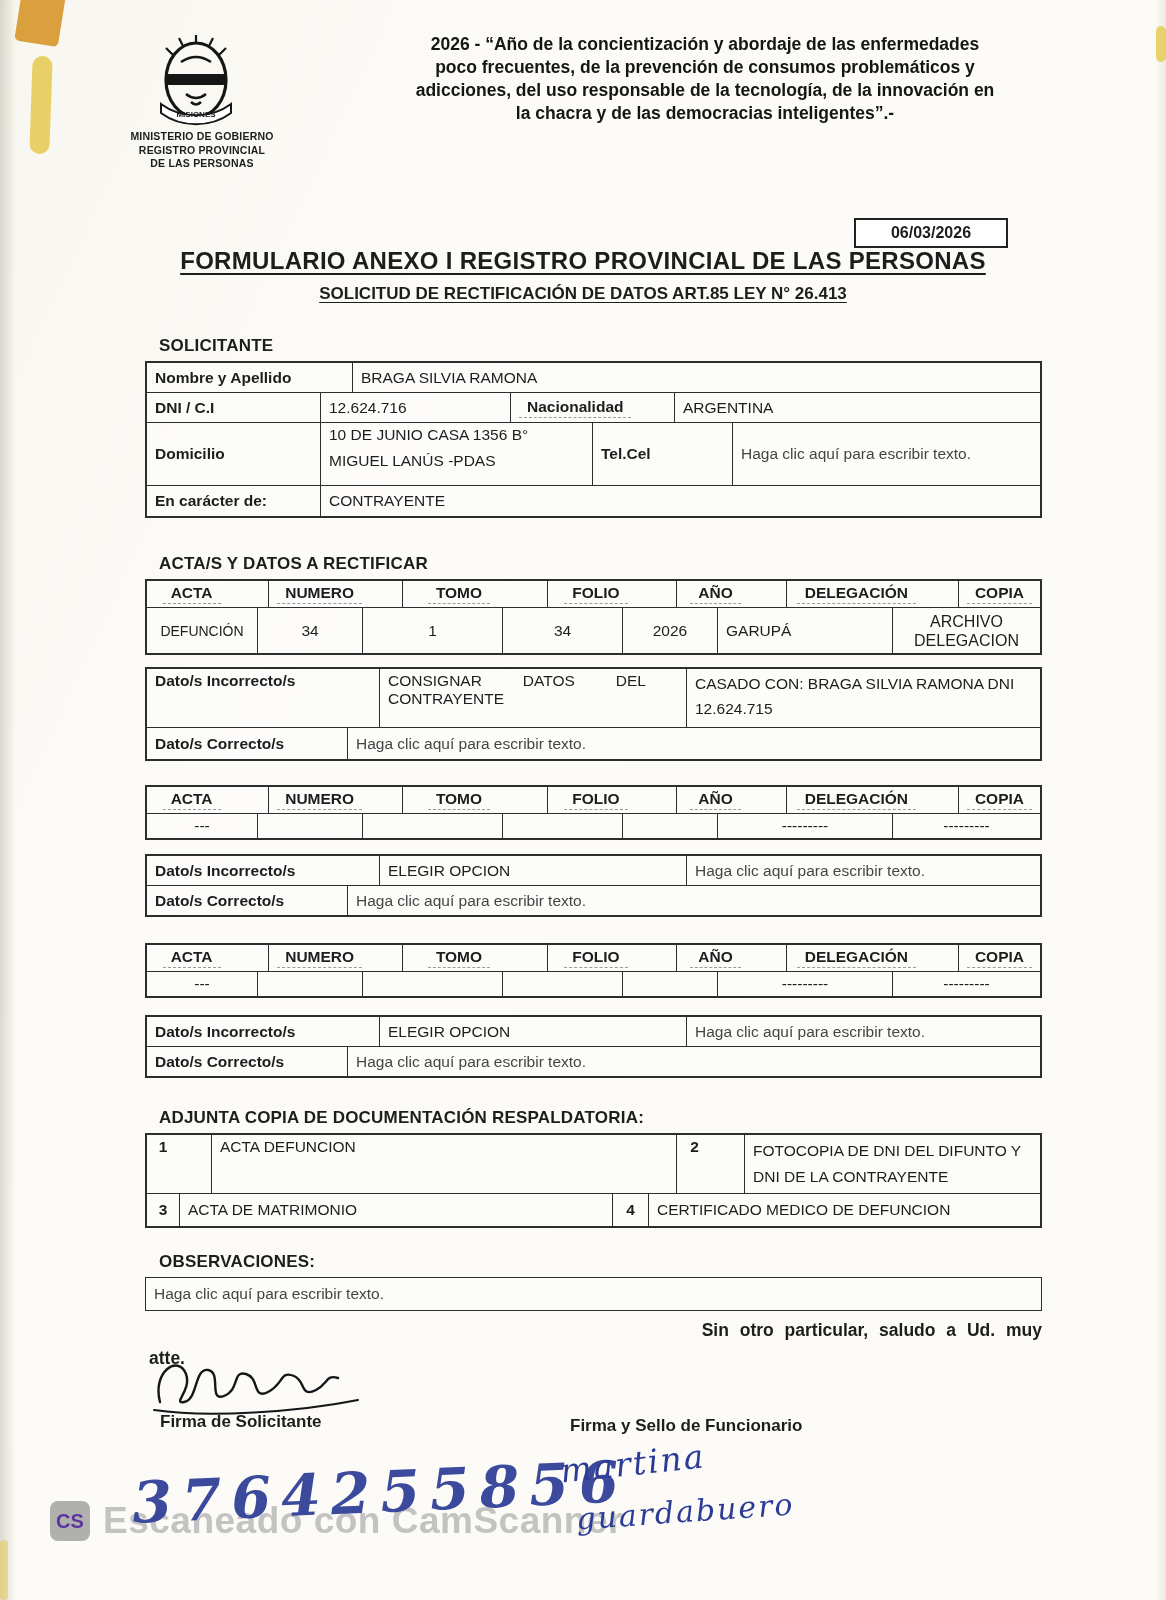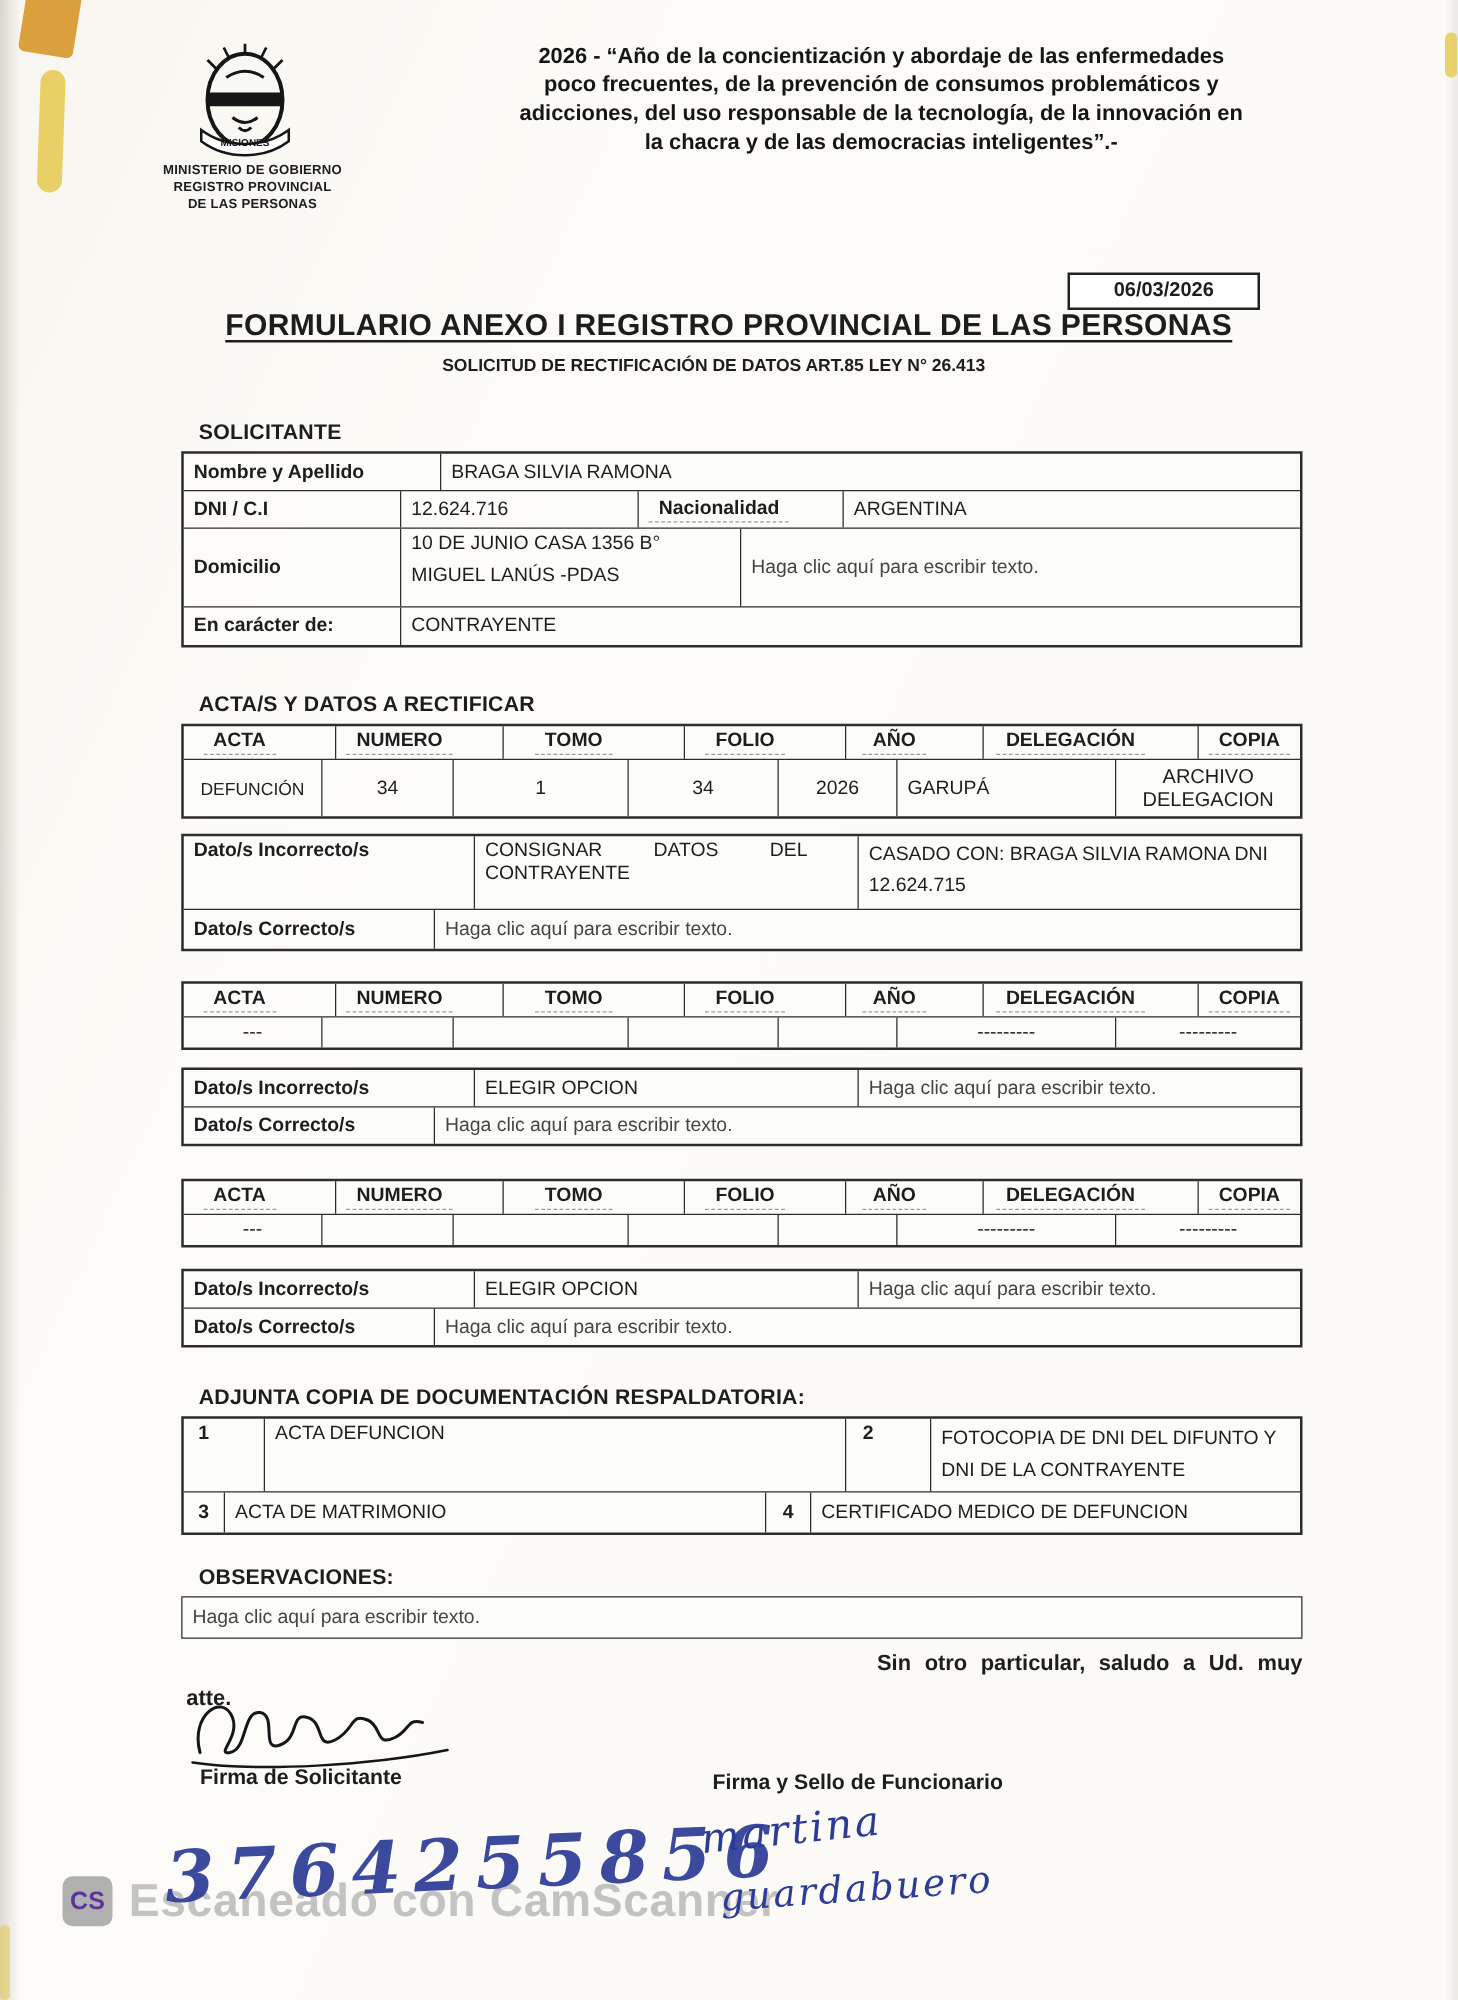--- a/index.html
+++ b/index.html
@@ -21,22 +21,22 @@
   .abs{position:absolute;}
   .logo{left:146px;top:34px;width:100px;height:96px;}
   .ministry{left:110px;top:130px;width:184px;text-align:center;font-weight:bold;
     font-size:10.5px;line-height:1.3;letter-spacing:.2px;}
   .quote{left:413px;top:33px;width:584px;text-align:center;font-weight:bold;
     font-size:17.5px;line-height:1.32;color:#151515;}
   .datebox{left:854px;top:218px;width:150px;height:26px;border:2px solid #222;
     text-align:center;font-weight:bold;font-size:16px;line-height:26px;background:#fff;}
   .title{left:60px;top:247px;width:1046px;text-align:center;font-weight:bold;font-size:24px;
     letter-spacing:.3px;text-decoration:underline;text-decoration-thickness:2px;text-underline-offset:4px;}
-  .subtitle{left:48px;top:284px;width:1046px;text-align:center;font-weight:bold;font-size:14px;
-    text-underline-offset:3px;}
+  .subtitle{left:60px;top:284px;width:1046px;text-align:center;font-weight:bold;font-size:17px;
+    text-decoration:underline;text-underline-offset:3px;}
 
   .form{left:145px;top:336px;width:897px;}
   .h2{font-weight:bold;font-size:17px;margin:0 0 5px 14px;letter-spacing:.2px;}
   .gap36{margin-top:36px;} .gap24{margin-top:24px;} .gap12{margin-top:12px;}
   .gap26{margin-top:26px;} .gap14{margin-top:14px;} .gap17{margin-top:17px;} .gap30{margin-top:30px;}
 
   .tbl{border:2px solid #2d2d2d;background:rgba(255,255,255,.35);}
   .row{display:flex;border-top:1.5px solid #2d2d2d;}
   .row:first-child{border-top:none;gap:32px;}
   .cell{border-left:1.5px solid #2d2d2d;padding:3px 8px;box-sizing:border-box;
@@ -139,20 +139,21 @@
         <div class="cell s-rest">ARGENTINA</div>
       </div>
       <div class="row hr3">
         <div class="cell lbl s-lbl">Domicilio</div>
         <div class="cell s-dom top">
           <div>
             <div>10 DE JUNIO CASA 1356 B°</div>
             <div style="margin-top:8px;">MIGUEL LANÚS -PDAS</div>
           </div>
         </div>
+        <div class="cell lbl s-tel">Tel.Cel</div>
         <div class="cell s-rest ph">Haga clic aquí para escribir texto.</div>
       </div>
       <div class="row hr4">
         <div class="cell lbl s-lbl">En carácter de:</div>
         <div class="cell s-rest">CONTRAYENTE</div>
       </div>
     </div>
 
     <div class="h2 gap36">ACTA/S Y DATOS A RECTIFICAR</div>
 

